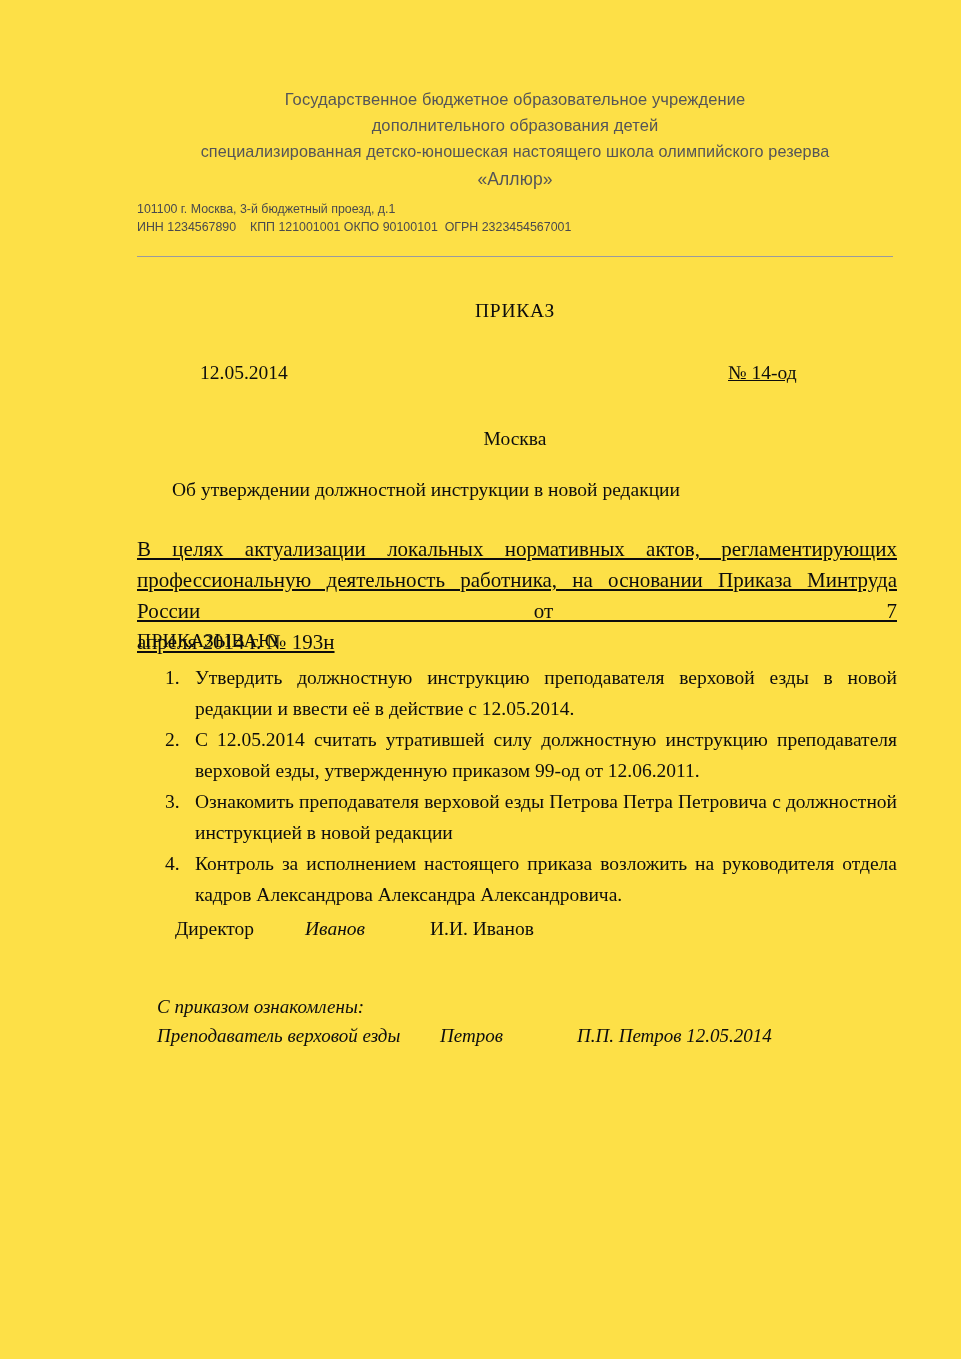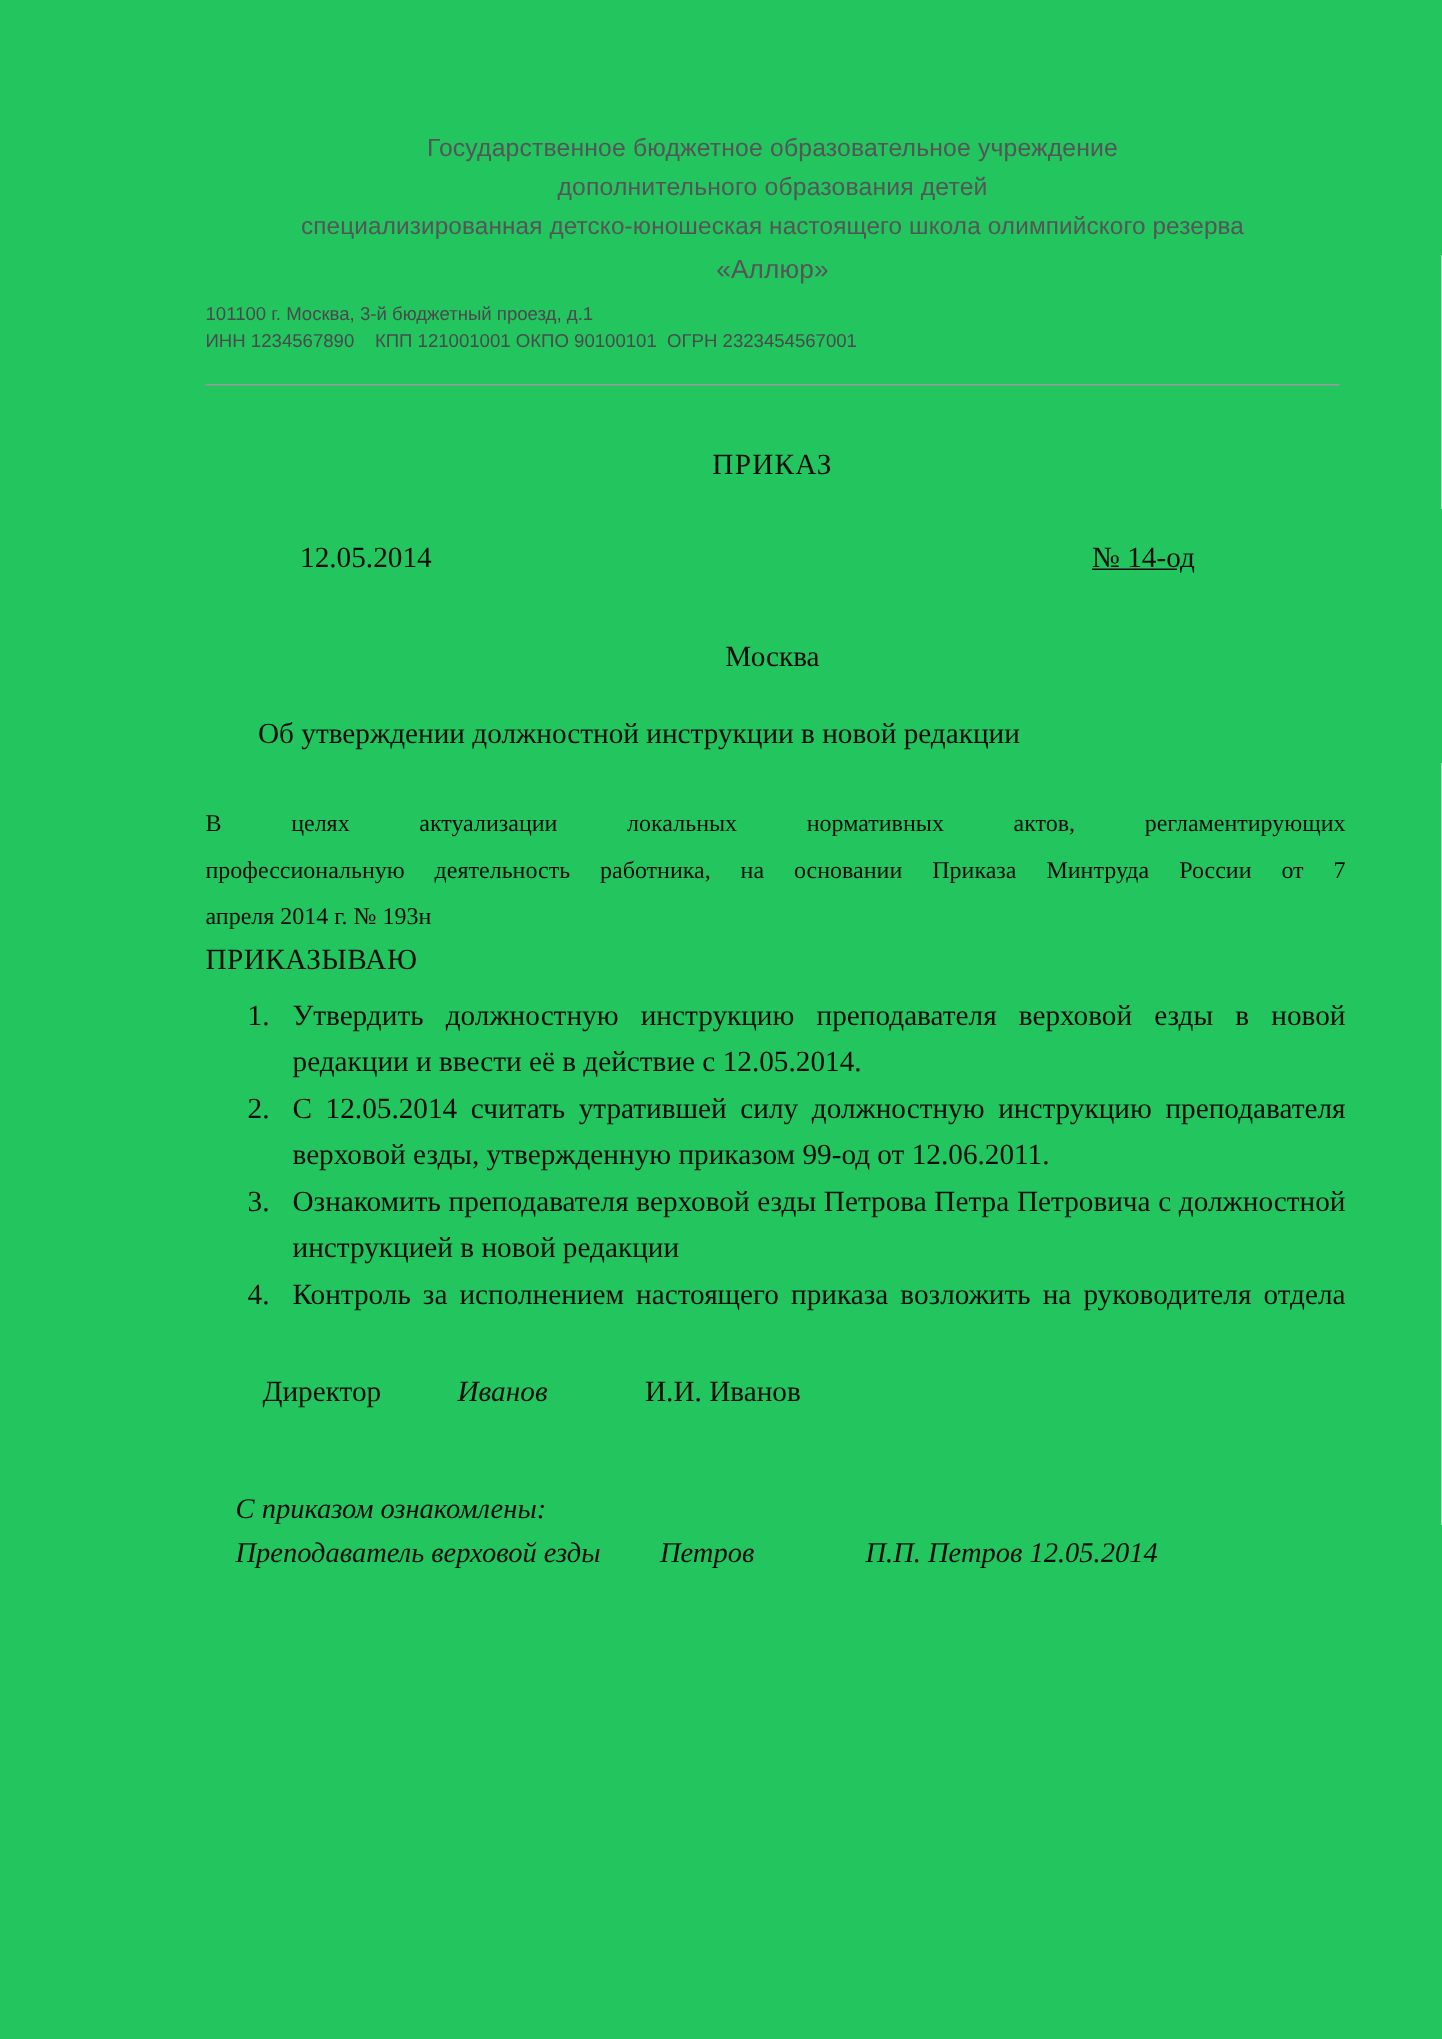--- a/index.html
+++ b/index.html
@@ -4,21 +4,21 @@
 <style>
   html, body {
     margin: 0;
     padding: 0;
     background: #ffffff;
   }
   .page {
     position: relative;
     width: 961px;
     height: 1359px;
-    background: #22c55e;
+    background: #fde047;
     overflow: hidden;
     font-family: "Liberation Serif", "DejaVu Serif", serif;
     color: #0d0d0d;
   }
 
   
   .letterhead {
     position: absolute;
     left: 137px;
     top: 86px;
@@ -104,24 +104,25 @@
     width: 756px;
     font-size: 19.5px;
     margin-left: 35px;
   }
 
   .lead {
     position: absolute;
     left: 137px;
     top: 534px;
     width: 760px;
-    font-size: 16px;
+    font-size: 21px;
     line-height: 31px;
     text-align: justify;
     text-justify: inter-word;
+    text-decoration: underline;
   }
   .lead > span { display: block; }
   .lead .justified {
     text-align: justify;
     text-align-last: justify;
   }
 
   .order-word {
     position: absolute;
     left: 137px;
@@ -233,20 +234,21 @@
       <span class="l2">верховой езды, утвержденную приказом 99-од от 12.06.2011.</span>
     </li>
     <li class="item">
       <span class="num">3.</span>
       <span class="l1">Ознакомить преподавателя верховой езды Петрова Петра Петровича с должностной</span>
       <span class="l2">инструкцией в новой редакции</span>
     </li>
     <li class="item">
       <span class="num">4.</span>
       <span class="l1">Контроль за исполнением настоящего приказа возложить на руководителя отдела</span>
+      <span class="l2">кадров Александрова Александра Александровича.</span>
     </li>
   </ol>
 
   <div class="signature">
     <span class="post">Директор</span>
     <span class="sign">Иванов</span>
     <span class="name">И.И. Иванов</span>
   </div>
 
   <div class="ack">

